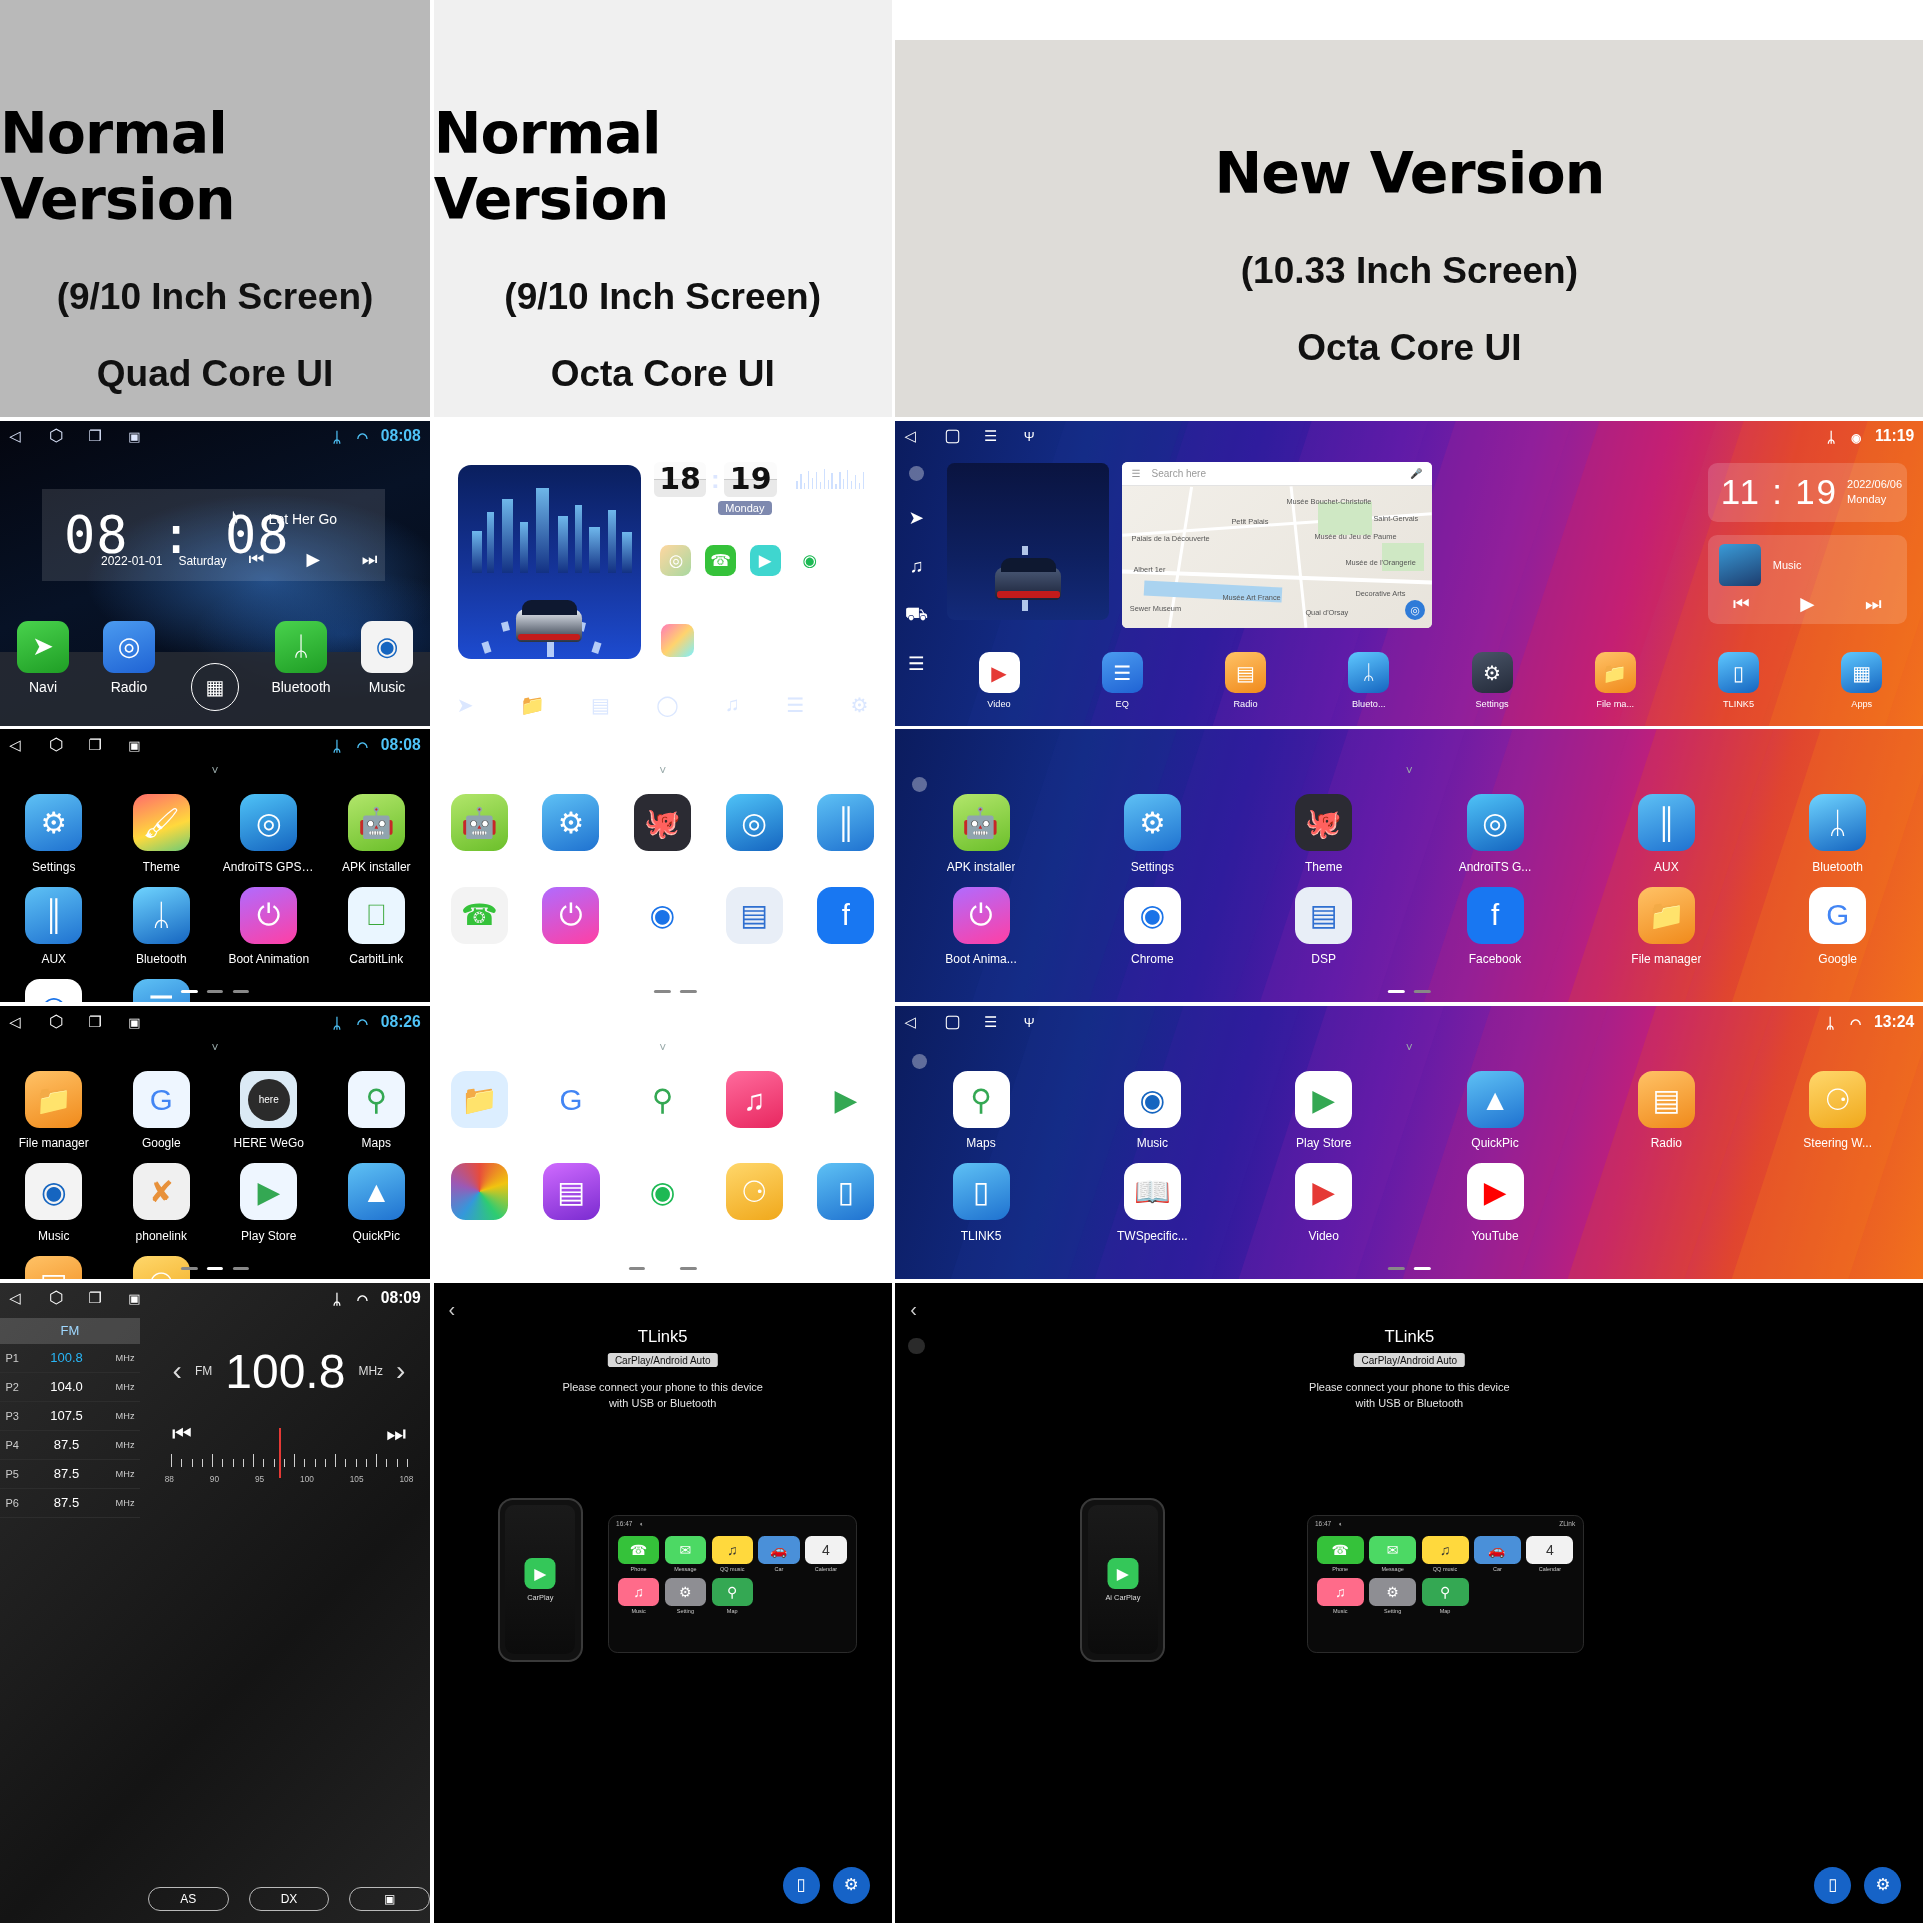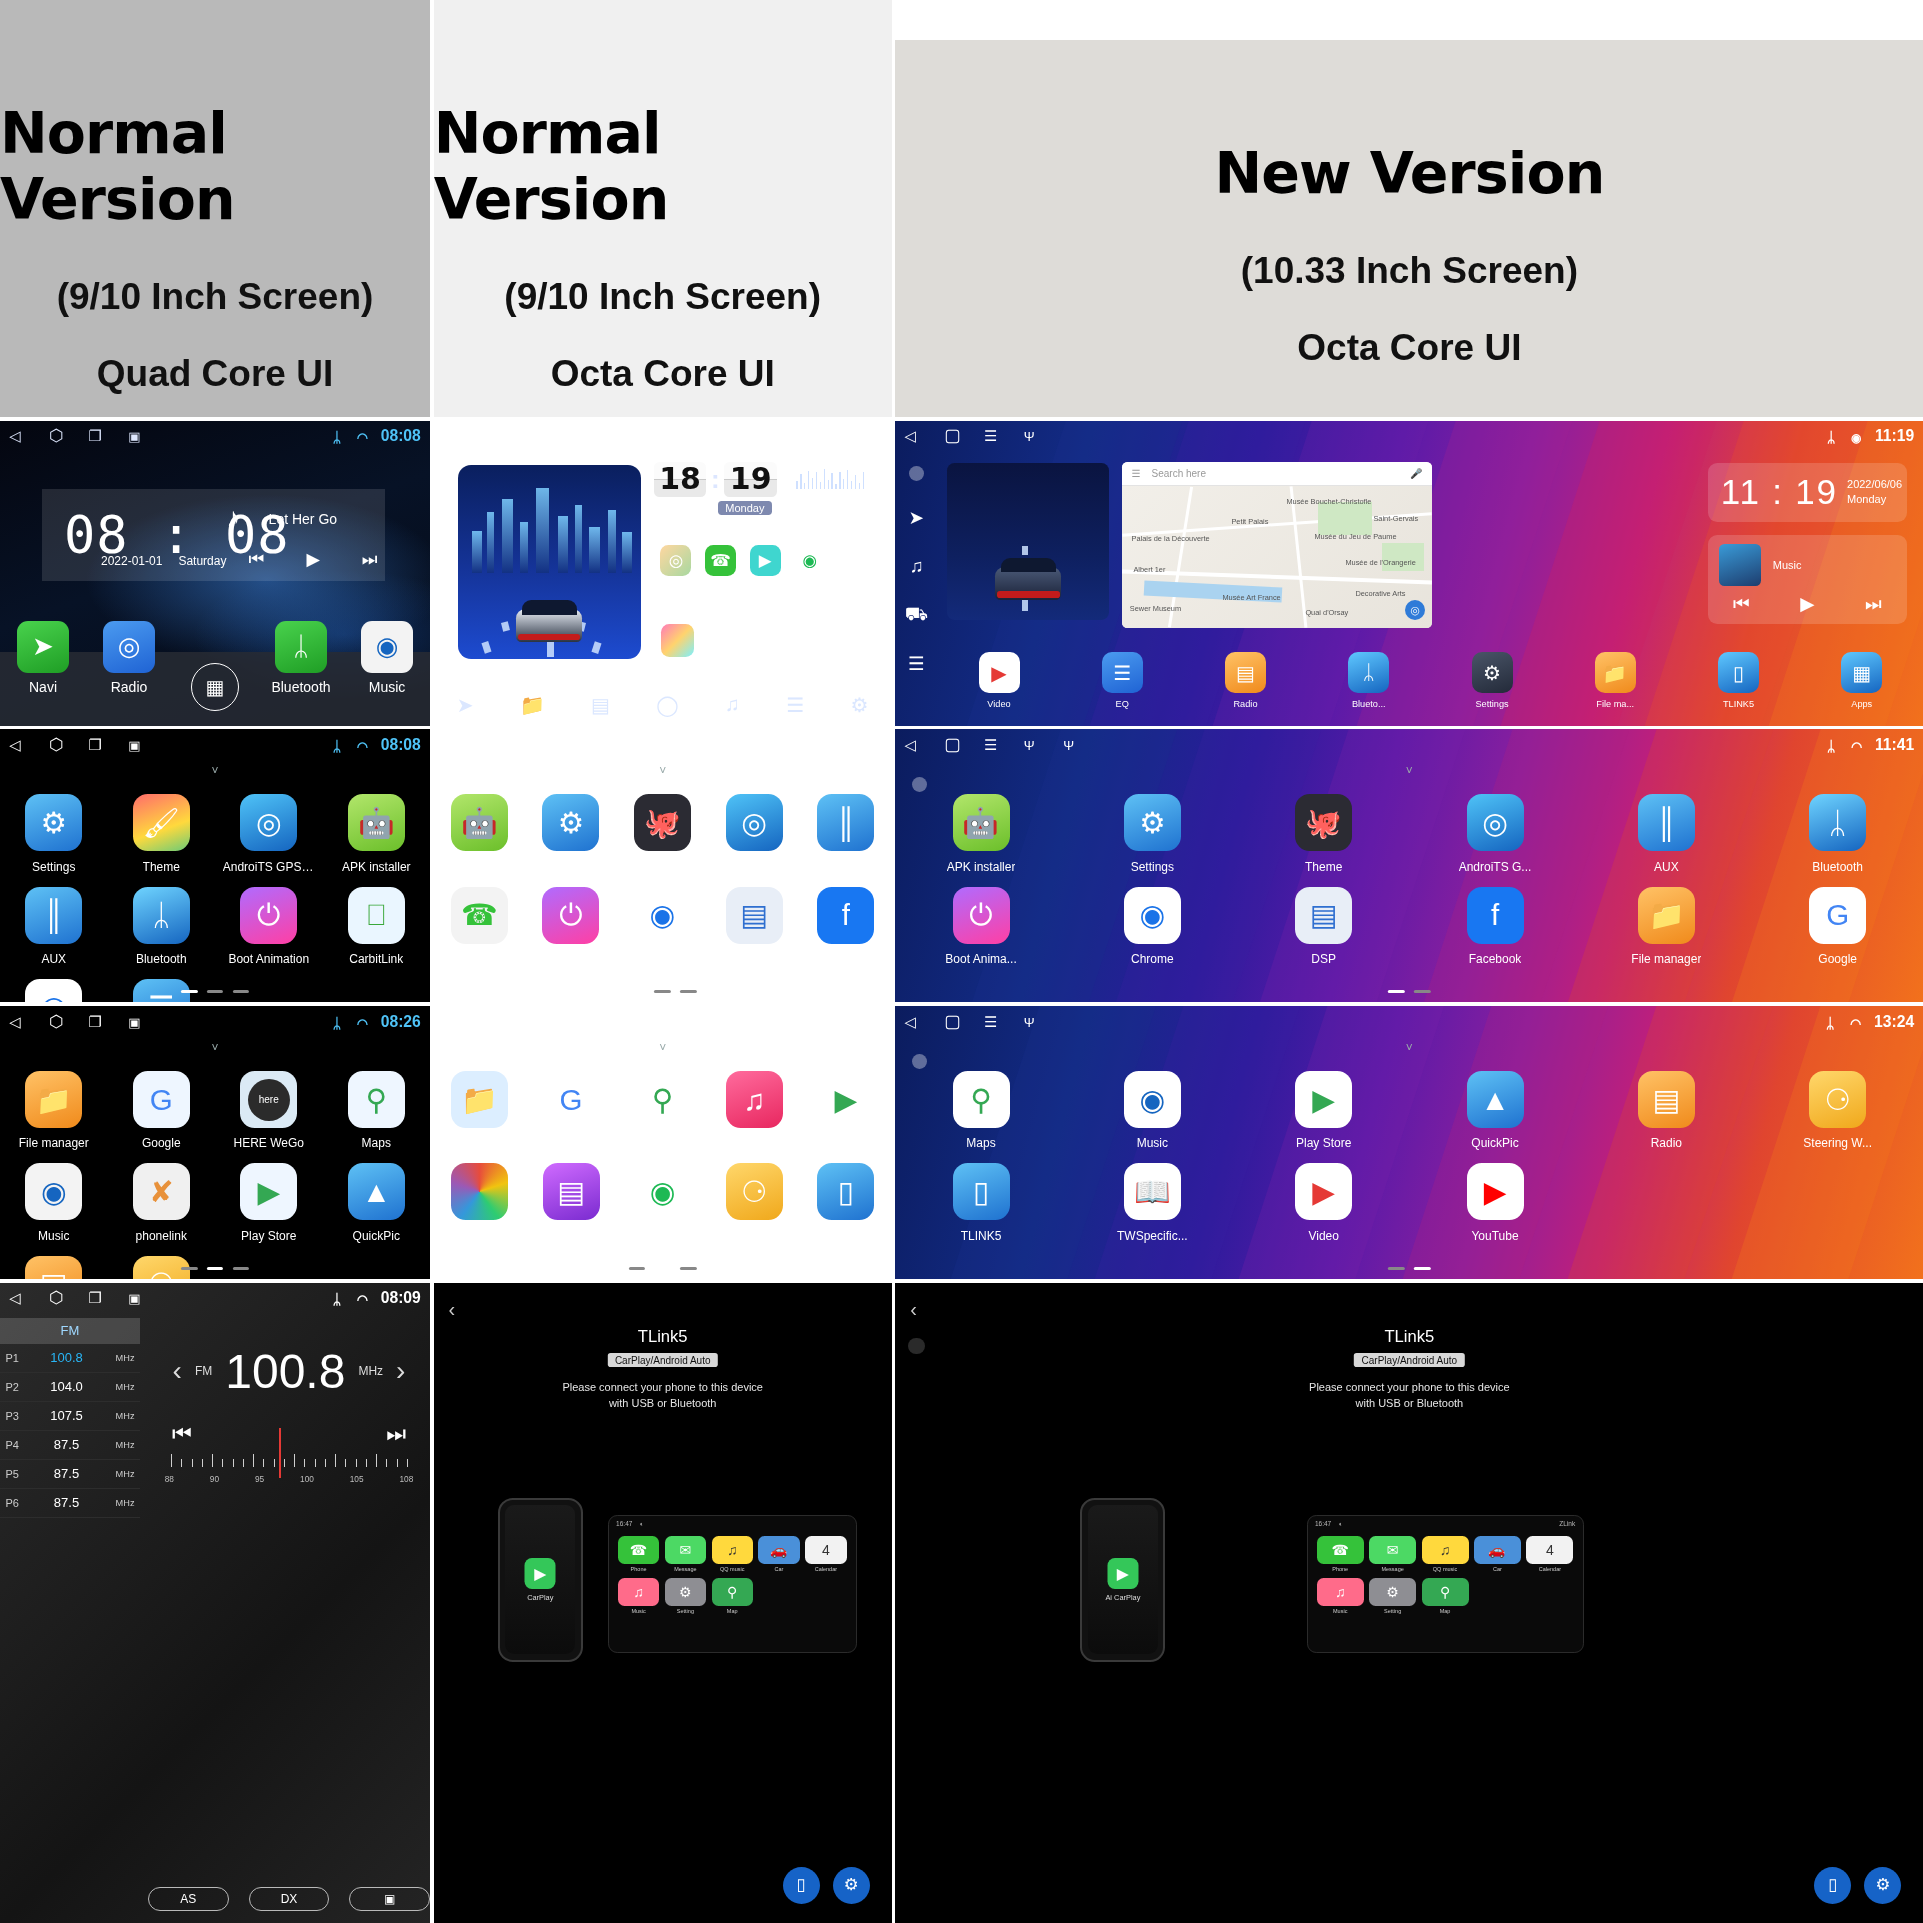--- a/index.html
+++ b/index.html
@@ -719,34 +719,20 @@
 
   <div class="screen neo">
     <div class="neoStripes">
       <i style="left:12%;background:#1a2f8c"></i>
         <i style="left:26%;background:#3a1fa0"></i>
       <i style="left:40%;background:#7a1fa8"></i>
         <i style="left:56%;background:#b01f82"></i>
       <i style="left:70%;background:#e0452f"></i>
         <i style="left:86%;background:#f4791a"></i>
     </div>
-    <div class="statusbar">
-      <div class="sb-left">
-        <span class="navico ic-back"></span>
-        <span class="navico ic-home2"></span>
-        <span class="navico ic-menu"></span>
-        <span class="navico ic-usb"></span>
-        <span class="navico ic-usb"></span>
-      </div>
-      <div class="sb-right">
-        <span class="navico ic-bt"></span>
-        <span class="navico ic-wifi"></span>
-        <span>11:41</span>
-      </div>
-    </div>
     <div class="neoDot" style="position:absolute;left:16.6px;top:48px"></div>
     <div class="chev">˅</div>
     <div class="dgrid" style="grid-template-columns:repeat(6,1fr)">
       <div class="dcell">
           <div class="ic" style="background:linear-gradient(160deg,#b2e66b,#6bbf2a)">🤖</div>
           <div class="nm">APK installer</div>
         </div>
       <div class="dcell">
           <div class="ic" style="background:linear-gradient(160deg,#5ec1f5,#1f72d0)">⚙</div>
           <div class="nm">Settings</div>

